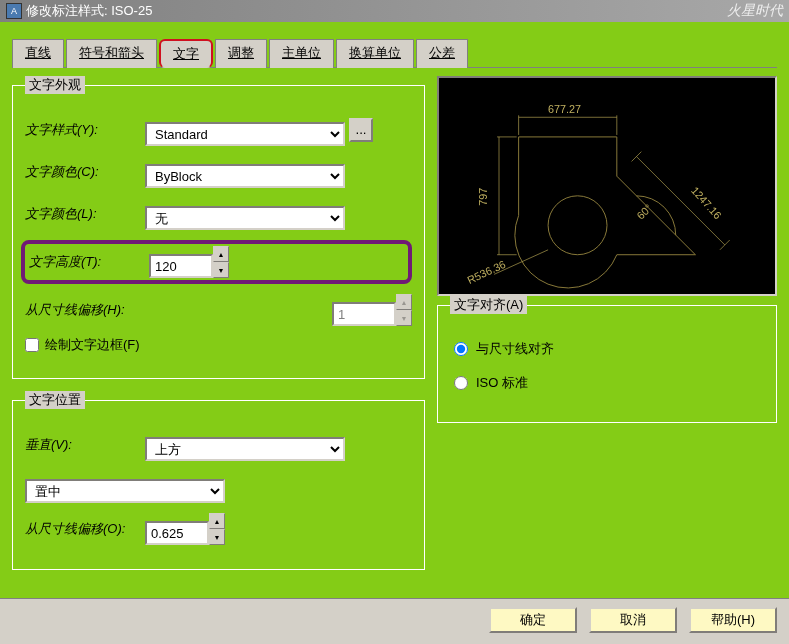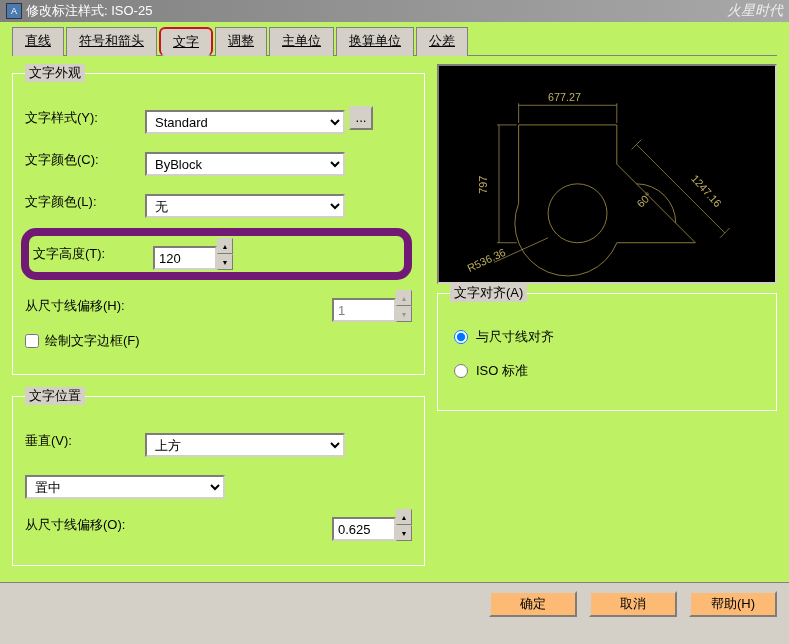--- a/index.html
+++ b/index.html
@@ -30,22 +30,22 @@
   font-size: 9px;
   color: white;
 }
 .watermark {
   margin-left: auto;
   font-style: italic;
   opacity: 0.8;
   font-size: 14px;
 }
 .dialog-body {
-  padding: 4px 12px;
-  background: #bef264;
+  padding: 16px 12px;
+  background: #84cc16;
 }
 .tabs {
   display: flex;
   border-bottom: 1px solid #808080;
   margin-bottom: 8px;
 }
 .tab {
   padding: 4px 12px;
   border: 1px solid #808080;
   border-bottom: none;
@@ -84,30 +84,31 @@
 }
 .row {
   display: flex;
   align-items: center;
   margin: 10px 0;
   min-height: 26px;
 }
 .row label {
   width: 120px;
   flex-shrink: 0;
+  font-style: italic;
 }
 .row .ctl {
   flex: 1;
   display: flex;
   gap: 4px;
   align-items: center;
 }
 .row-highlight {
-  border: 8px solid #701a75;
-  border-radius: 15px;
+  border: 4px solid #701a75;
+  border-radius: 8px;
   padding: 2px 4px;
   margin-left: -4px;
 }
 select, input[type=text] {
   font-family: inherit;
   font-size: 13px;
   background: white;
   border: 2px inset #d4d0c8;
   padding: 2px 4px;
   height: 24px;
@@ -177,21 +178,21 @@
   display: flex;
   justify-content: flex-end;
   gap: 12px;
   padding: 8px 12px;
   border-top: 1px solid #808080;
 }
 .btn {
   min-width: 88px;
   height: 26px;
   border: 2px outset #d4d0c8;
-  background: #fdba74;
+  background: #fef9c3;
   cursor: pointer;
   font-family: inherit;
   font-size: 13px;
 }
 .disabled-input {
   background: #d4d0c8;
   color: #808080;
 }
 </style>
 </head>
@@ -294,21 +295,21 @@
         <div class="row">
           <div class="ctl">
             <select class="combo-wide">
               <option>置中</option>
             </select>
           </div>
         </div>
 
         <div class="row">
           <label>从尺寸线偏移(O):</label>
-          <div class="ctl" style="justify-content:flex-end">
+          <div class="ctl" style="justify-content:flex-start">
             <div class="spinner-wrap">
               <input type="text" class="spinner-input" value="0.625" style="">
               <div class="spinner-btns">
                 <button>▲</button>
                 <button>▼</button>
               </div>
             </div>
           </div>
         </div>
       </fieldset>

